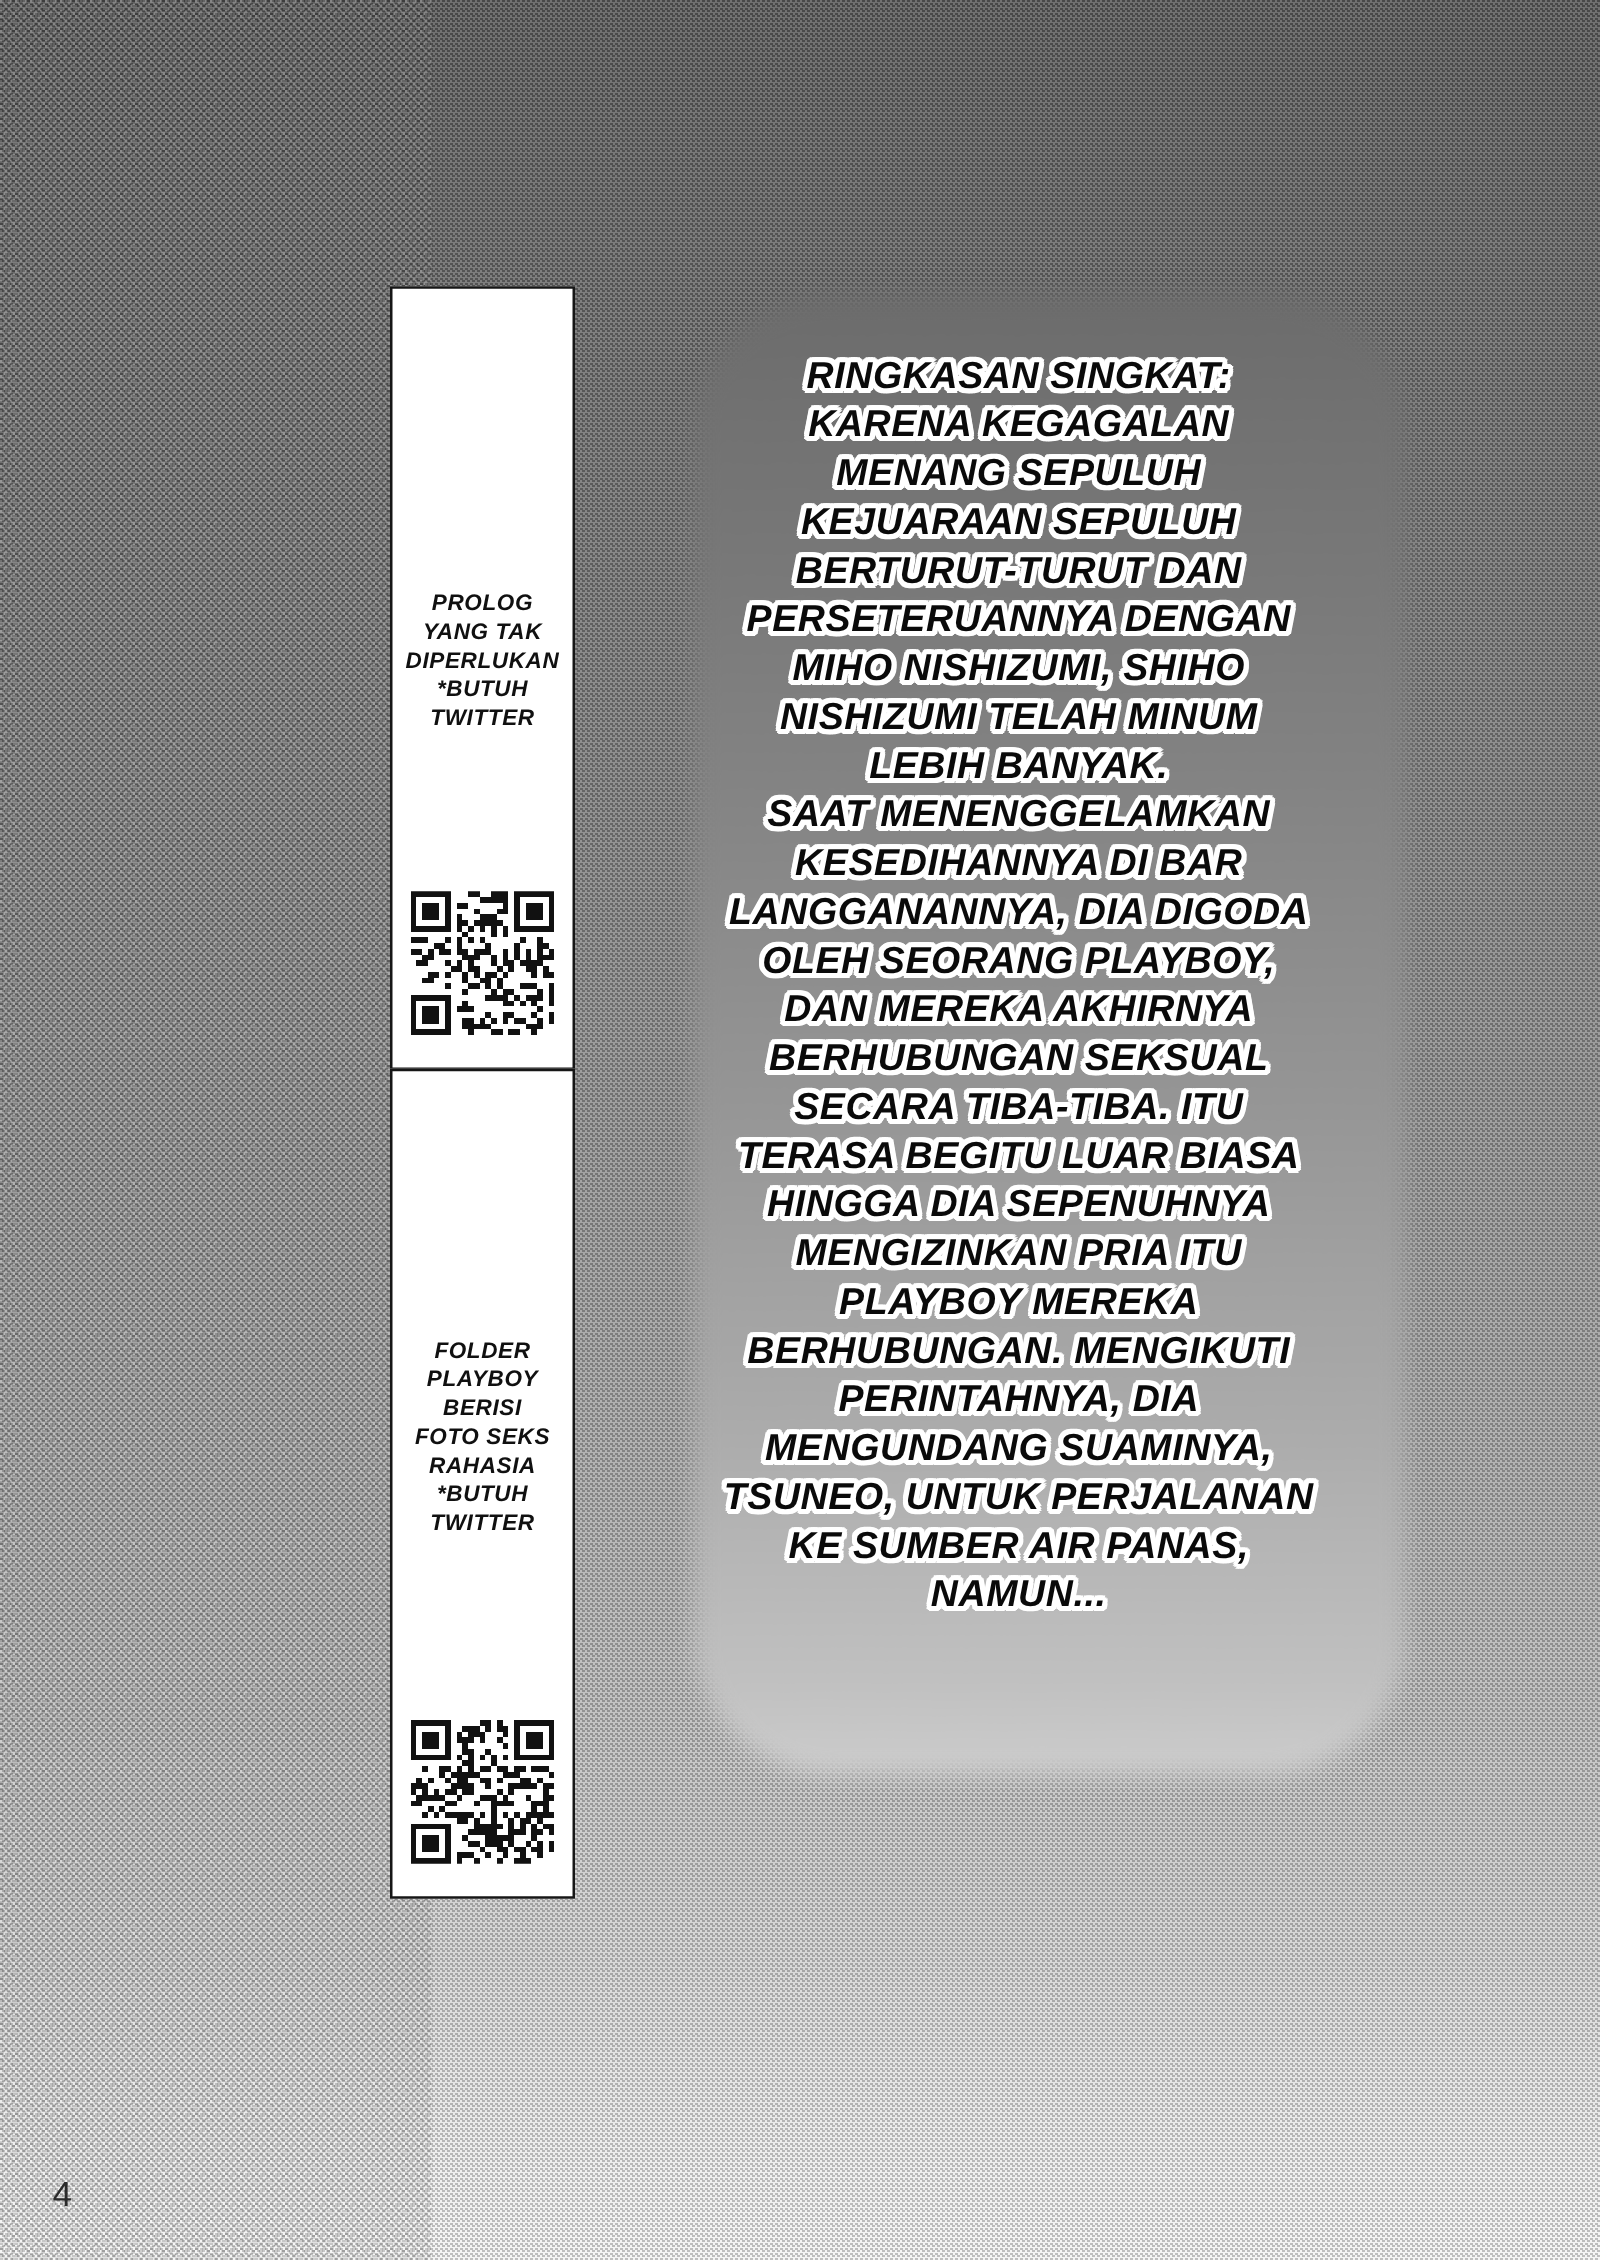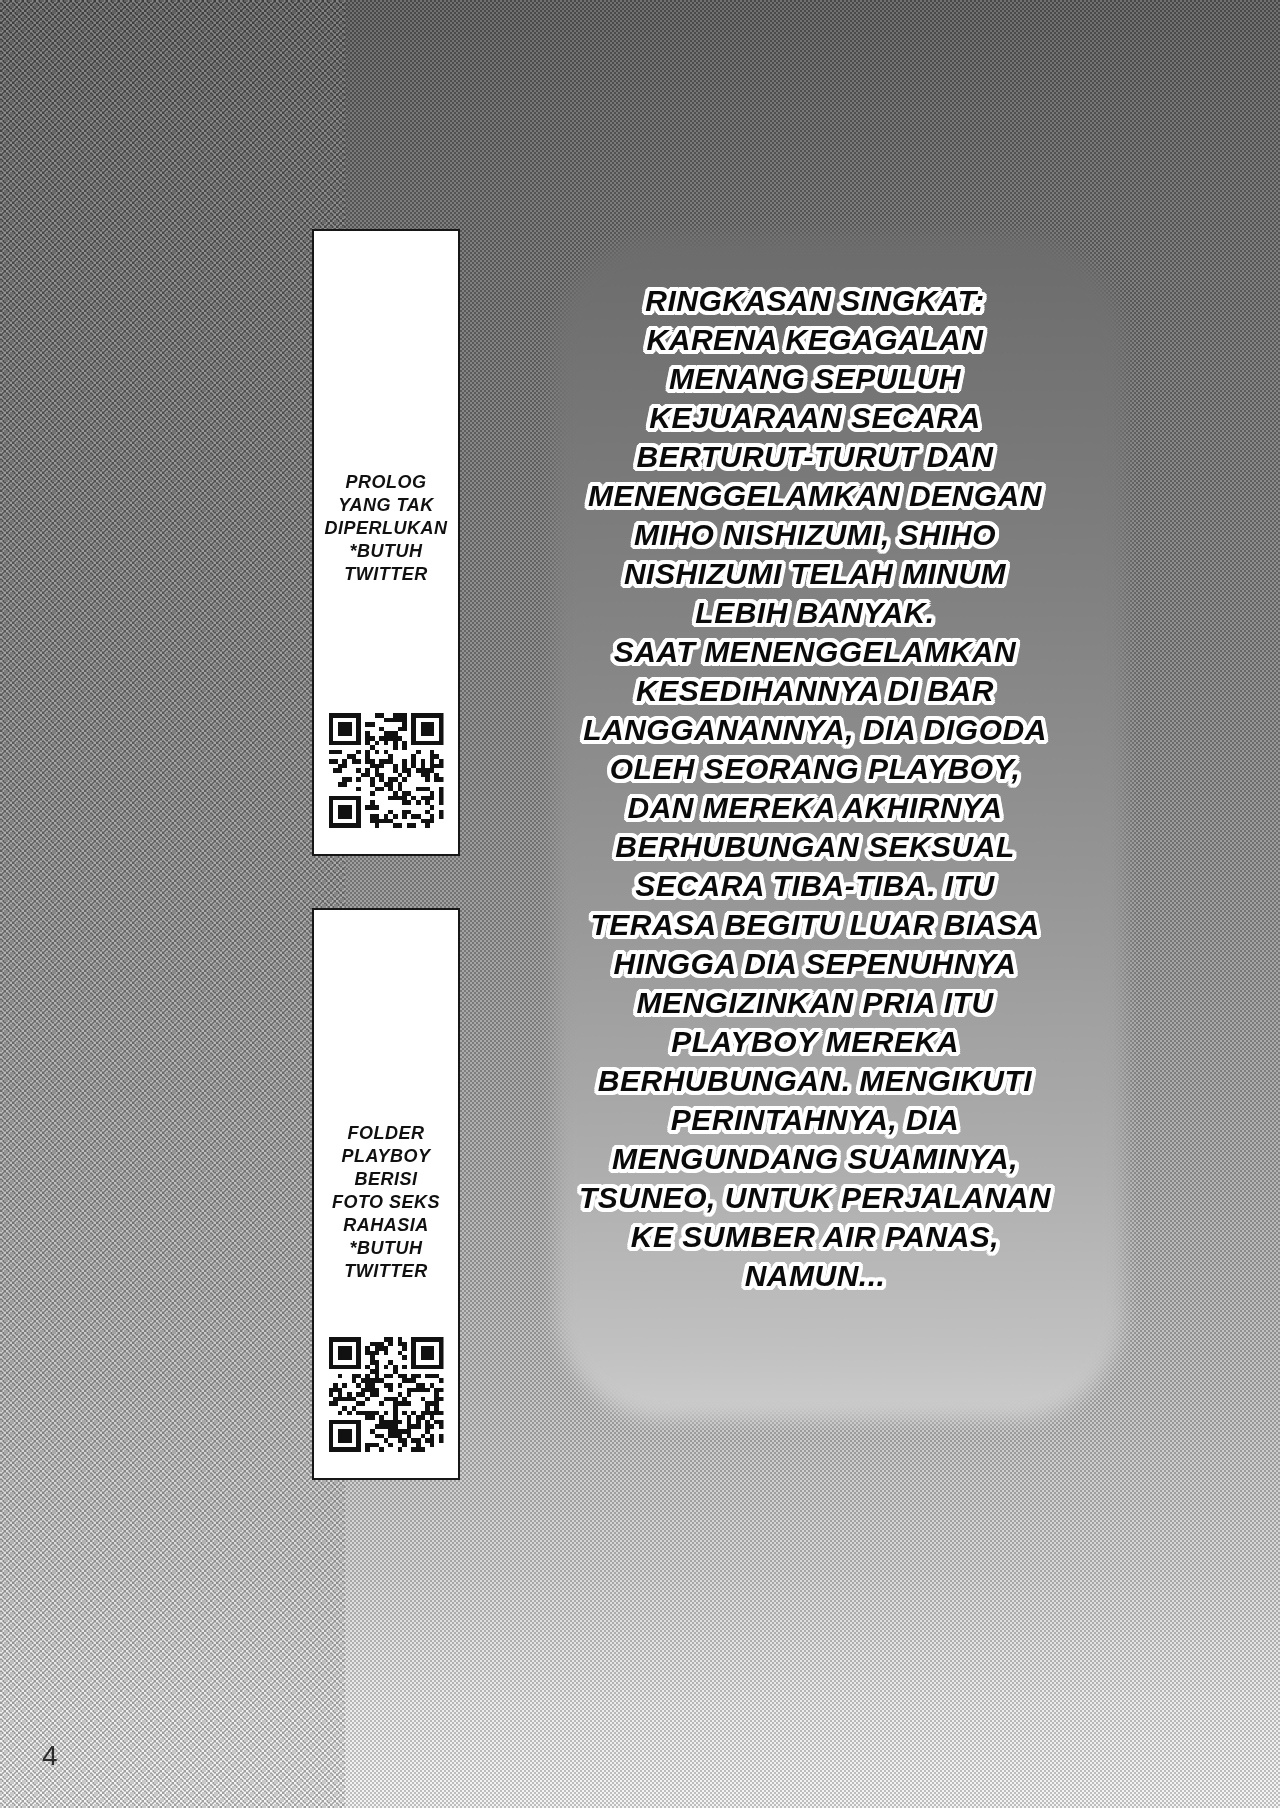--- a/index.html
+++ b/index.html
@@ -38,21 +38,21 @@
       linear-gradient(180deg,#6a6a6a 0%, #787878 20%, #8a8a8a 42%,
         #9b9b9b 60%, #aeaeae 78%, #c3c3c3 94%, #cfcfcf 100%);
     filter:blur(9px);
   }
   .box{
     position:absolute;left:312px;width:148px;
     background:#ffffff;border:2px solid #161616;
     box-sizing:border-box;
   }
   .box-prolog{top:229px;height:627px;}
-  .box-folder{top:908px;height:572px;}
+  .box-folder{top:855px;height:664px;}
   .box-label{
     position:absolute;left:0;width:100%;text-align:center;
     font-weight:bold;font-style:italic;
     font-size:18px;line-height:23px;letter-spacing:.5px;
     color:#101010;white-space:nowrap;
   }
   .box-prolog .box-label{top:240px;}
   .box-folder .box-label{top:212px;}
   .qr{
     position:absolute;left:50%;bottom:26px;transform:translateX(-50%);
@@ -108,23 +108,23 @@
       </div>
     <svg class="qr" viewBox="0 0 25 25" width="115" height="115">
         <path d="M0 0h1v1h-1zM1 0h1v1h-1zM2 0h1v1h-1zM3 0h1v1h-1zM4 0h1v1h-1zM5 0h1v1h-1zM6 0h1v1h-1zM12 0h1v1h-1zM13 0h1v1h-1zM15 0h1v1h-1zM18 0h1v1h-1zM19 0h1v1h-1zM20 0h1v1h-1zM21 0h1v1h-1zM22 0h1v1h-1zM23 0h1v1h-1zM24 0h1v1h-1zM0 1h1v1h-1zM6 1h1v1h-1zM9 1h1v1h-1zM10 1h1v1h-1zM11 1h1v1h-1zM13 1h1v1h-1zM15 1h1v1h-1zM16 1h1v1h-1zM18 1h1v1h-1zM24 1h1v1h-1zM0 2h1v1h-1zM2 2h1v1h-1zM3 2h1v1h-1zM4 2h1v1h-1zM6 2h1v1h-1zM8 2h1v1h-1zM10 2h1v1h-1zM11 2h1v1h-1zM12 2h1v1h-1zM16 2h1v1h-1zM18 2h1v1h-1zM20 2h1v1h-1zM21 2h1v1h-1zM22 2h1v1h-1zM24 2h1v1h-1zM0 3h1v1h-1zM2 3h1v1h-1zM3 3h1v1h-1zM4 3h1v1h-1zM6 3h1v1h-1zM8 3h1v1h-1zM9 3h1v1h-1zM10 3h1v1h-1zM12 3h1v1h-1zM15 3h1v1h-1zM18 3h1v1h-1zM20 3h1v1h-1zM21 3h1v1h-1zM22 3h1v1h-1zM24 3h1v1h-1zM0 4h1v1h-1zM2 4h1v1h-1zM3 4h1v1h-1zM4 4h1v1h-1zM6 4h1v1h-1zM9 4h1v1h-1zM16 4h1v1h-1zM18 4h1v1h-1zM20 4h1v1h-1zM21 4h1v1h-1zM22 4h1v1h-1zM24 4h1v1h-1zM0 5h1v1h-1zM6 5h1v1h-1zM9 5h1v1h-1zM10 5h1v1h-1zM13 5h1v1h-1zM18 5h1v1h-1zM24 5h1v1h-1zM0 6h1v1h-1zM1 6h1v1h-1zM2 6h1v1h-1zM3 6h1v1h-1zM4 6h1v1h-1zM5 6h1v1h-1zM6 6h1v1h-1zM8 6h1v1h-1zM10 6h1v1h-1zM12 6h1v1h-1zM14 6h1v1h-1zM16 6h1v1h-1zM18 6h1v1h-1zM19 6h1v1h-1zM20 6h1v1h-1zM21 6h1v1h-1zM22 6h1v1h-1zM23 6h1v1h-1zM24 6h1v1h-1zM9 7h1v1h-1zM10 7h1v1h-1zM14 7h1v1h-1zM2 8h1v1h-1zM5 8h1v1h-1zM6 8h1v1h-1zM8 8h1v1h-1zM10 8h1v1h-1zM12 8h1v1h-1zM13 8h1v1h-1zM15 8h1v1h-1zM16 8h1v1h-1zM18 8h1v1h-1zM19 8h1v1h-1zM21 8h1v1h-1zM22 8h1v1h-1zM23 8h1v1h-1zM5 9h1v1h-1zM7 9h1v1h-1zM8 9h1v1h-1zM9 9h1v1h-1zM10 9h1v1h-1zM11 9h1v1h-1zM16 9h1v1h-1zM17 9h1v1h-1zM18 9h1v1h-1zM24 9h1v1h-1zM1 10h1v1h-1zM3 10h1v1h-1zM6 10h1v1h-1zM8 10h1v1h-1zM9 10h1v1h-1zM12 10h1v1h-1zM13 10h1v1h-1zM15 10h1v1h-1zM19 10h1v1h-1zM20 10h1v1h-1zM22 10h1v1h-1zM0 11h1v1h-1zM1 11h1v1h-1zM2 11h1v1h-1zM7 11h1v1h-1zM8 11h1v1h-1zM9 11h1v1h-1zM10 11h1v1h-1zM13 11h1v1h-1zM17 11h1v1h-1zM18 11h1v1h-1zM19 11h1v1h-1zM20 11h1v1h-1zM21 11h1v1h-1zM23 11h1v1h-1zM24 11h1v1h-1zM0 12h1v1h-1zM2 12h1v1h-1zM4 12h1v1h-1zM6 12h1v1h-1zM7 12h1v1h-1zM9 12h1v1h-1zM10 12h1v1h-1zM15 12h1v1h-1zM17 12h1v1h-1zM23 12h1v1h-1zM1 13h1v1h-1zM2 13h1v1h-1zM3 13h1v1h-1zM4 13h1v1h-1zM5 13h1v1h-1zM8 13h1v1h-1zM12 13h1v1h-1zM13 13h1v1h-1zM14 13h1v1h-1zM16 13h1v1h-1zM20 13h1v1h-1zM23 13h1v1h-1zM24 13h1v1h-1zM0 14h1v1h-1zM1 14h1v1h-1zM6 14h1v1h-1zM7 14h1v1h-1zM11 14h1v1h-1zM14 14h1v1h-1zM15 14h1v1h-1zM16 14h1v1h-1zM17 14h1v1h-1zM21 14h1v1h-1zM22 14h1v1h-1zM23 14h1v1h-1zM3 15h1v1h-1zM5 15h1v1h-1zM14 15h1v1h-1zM21 15h1v1h-1zM23 15h1v1h-1zM2 16h1v1h-1zM4 16h1v1h-1zM6 16h1v1h-1zM7 16h1v1h-1zM8 16h1v1h-1zM9 16h1v1h-1zM10 16h1v1h-1zM12 16h1v1h-1zM14 16h1v1h-1zM16 16h1v1h-1zM18 16h1v1h-1zM20 16h1v1h-1zM21 16h1v1h-1zM22 16h1v1h-1zM23 16h1v1h-1zM24 16h1v1h-1zM8 17h1v1h-1zM9 17h1v1h-1zM11 17h1v1h-1zM14 17h1v1h-1zM17 17h1v1h-1zM19 17h1v1h-1zM20 17h1v1h-1zM22 17h1v1h-1zM0 18h1v1h-1zM1 18h1v1h-1zM2 18h1v1h-1zM3 18h1v1h-1zM4 18h1v1h-1zM5 18h1v1h-1zM6 18h1v1h-1zM11 18h1v1h-1zM12 18h1v1h-1zM13 18h1v1h-1zM14 18h1v1h-1zM15 18h1v1h-1zM17 18h1v1h-1zM19 18h1v1h-1zM21 18h1v1h-1zM23 18h1v1h-1zM24 18h1v1h-1zM0 19h1v1h-1zM6 19h1v1h-1zM10 19h1v1h-1zM11 19h1v1h-1zM12 19h1v1h-1zM13 19h1v1h-1zM14 19h1v1h-1zM17 19h1v1h-1zM18 19h1v1h-1zM19 19h1v1h-1zM21 19h1v1h-1zM22 19h1v1h-1zM24 19h1v1h-1zM0 20h1v1h-1zM2 20h1v1h-1zM3 20h1v1h-1zM4 20h1v1h-1zM6 20h1v1h-1zM9 20h1v1h-1zM13 20h1v1h-1zM14 20h1v1h-1zM15 20h1v1h-1zM16 20h1v1h-1zM17 20h1v1h-1zM21 20h1v1h-1zM0 21h1v1h-1zM2 21h1v1h-1zM3 21h1v1h-1zM4 21h1v1h-1zM6 21h1v1h-1zM10 21h1v1h-1zM11 21h1v1h-1zM13 21h1v1h-1zM14 21h1v1h-1zM15 21h1v1h-1zM17 21h1v1h-1zM20 21h1v1h-1zM22 21h1v1h-1zM24 21h1v1h-1zM0 22h1v1h-1zM2 22h1v1h-1zM3 22h1v1h-1zM4 22h1v1h-1zM6 22h1v1h-1zM12 22h1v1h-1zM15 22h1v1h-1zM16 22h1v1h-1zM18 22h1v1h-1zM19 22h1v1h-1zM21 22h1v1h-1zM22 22h1v1h-1zM24 22h1v1h-1zM0 23h1v1h-1zM6 23h1v1h-1zM8 23h1v1h-1zM9 23h1v1h-1zM10 23h1v1h-1zM13 23h1v1h-1zM16 23h1v1h-1zM19 23h1v1h-1zM22 23h1v1h-1zM0 24h1v1h-1zM1 24h1v1h-1zM2 24h1v1h-1zM3 24h1v1h-1zM4 24h1v1h-1zM5 24h1v1h-1zM6 24h1v1h-1zM8 24h1v1h-1zM11 24h1v1h-1zM15 24h1v1h-1zM18 24h1v1h-1zM19 24h1v1h-1zM20 24h1v1h-1z" fill="#111"></path>
       </svg>
   </div>
 
   <div class="synopsis">
       <div>RINGKASAN SINGKAT:</div>
       <div>KARENA KEGAGALAN</div>
       <div>MENANG SEPULUH</div>
-      <div>KEJUARAAN SECARA</div>
+      <div>KEJUARAAN SEPULUH</div>
       <div>BERTURUT-TURUT DAN</div>
-      <div>MENENGGELAMKAN DENGAN</div>
+      <div>PERSETERUANNYA DENGAN</div>
       <div>MIHO NISHIZUMI, SHIHO</div>
       <div>NISHIZUMI TELAH MINUM</div>
       <div>LEBIH BANYAK.</div>
       <div>SAAT MENENGGELAMKAN</div>
       <div>KESEDIHANNYA DI BAR</div>
       <div>LANGGANANNYA, DIA DIGODA</div>
       <div>OLEH SEORANG PLAYBOY,</div>
       <div>DAN MEREKA AKHIRNYA</div>
       <div>BERHUBUNGAN SEKSUAL</div>
       <div>SECARA TIBA-TIBA. ITU</div>

